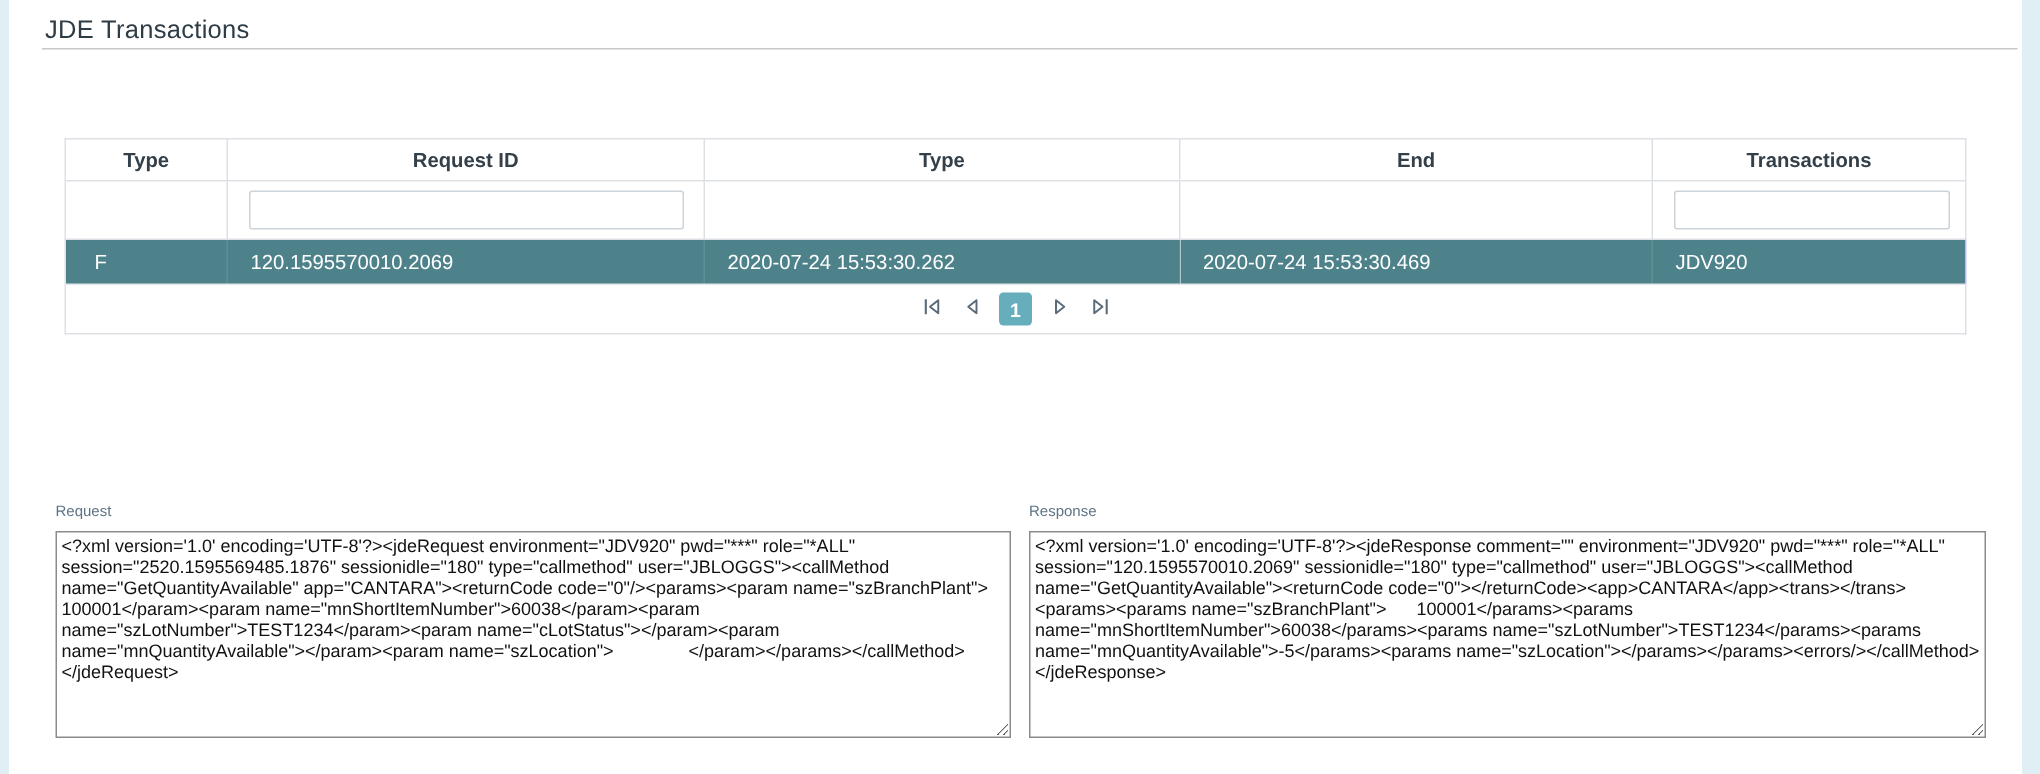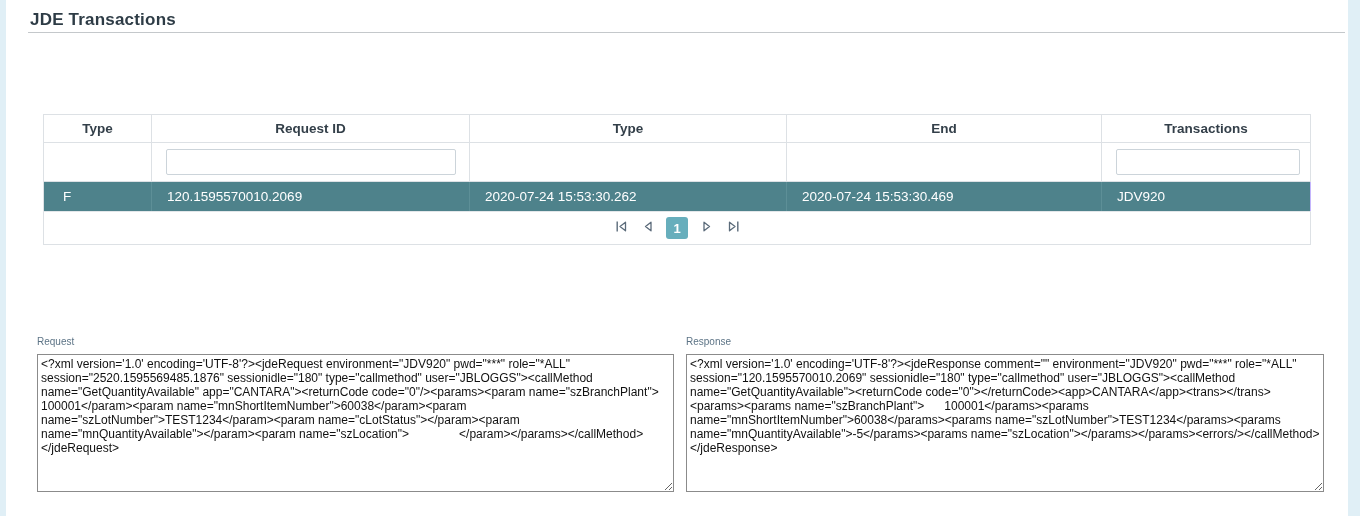--- a/index.html
+++ b/index.html
@@ -2,25 +2,25 @@
 <html><head>
 <meta charset="utf-8">
 <style>
   * { margin:0; padding:0; box-sizing:border-box; }
   html,body { background:#e0eff6; }
   body { font-family:"Liberation Sans", sans-serif; }
   .page { position:relative; width:1360px; height:516px; background:#e0eff6; overflow:hidden; }
   .content { position:absolute; left:6px; top:0; width:1342px; height:516px; background:#ffffff; }
 
   
-  .title-bar { position:absolute; left:22px; top:0; width:1317px; height:33px; border-bottom:1px solid #c4c8cb;font-weight:bold; }
+  .title-bar { position:absolute; left:22px; top:0; width:1317px; height:33px; border-bottom:1px solid #c4c8cb; }
   .page-title { position:absolute; left:2px; top:10px; font-size:17px; color:#2e3c46; letter-spacing:0.2px; }
 
   
-  .tx-table { position:absolute; left:37px; top:92px; width:1267px; border-collapse:collapse; table-layout:fixed; font-size:13.5px;margin-top:22px; }
+  .tx-table { position:absolute; left:37px; top:92px; width:1267px; border-collapse:collapse; table-layout:fixed; font-size:13.5px; }
   .tx-table th, .tx-table td { border:1px solid #dde1e5; overflow:hidden; white-space:nowrap; }
   .tx-table thead th { height:28px; font-weight:bold; color:#333f49; text-align:center; background:#ffffff; }
   .filter-row td { height:39px; background:#ffffff; }
   .filter-input { display:block; margin-left:14px; height:26px; border:1px solid #ccd4da; border-radius:2px; background:#fff; font-size:13px; padding:0 6px; color:#333; outline:none; }
   .filter-session { width:290px; }
   .filter-env { width:184px; }
   .data-row td { height:30px; background:#4e828b; color:#ffffff; border:1px solid #5d8f97; border-top:1px solid #e3e7ea; border-bottom:1px solid #e3e7ea; padding-left:15px; font-size:13.5px; }
   .data-row td:first-child { padding-left:19px; border-left:1px solid #dde1e5; }
   .data-row td:last-child { border-right:1px solid #c4b5fd; }
   .paginator-cell { height:33px; background:#ffffff; }

